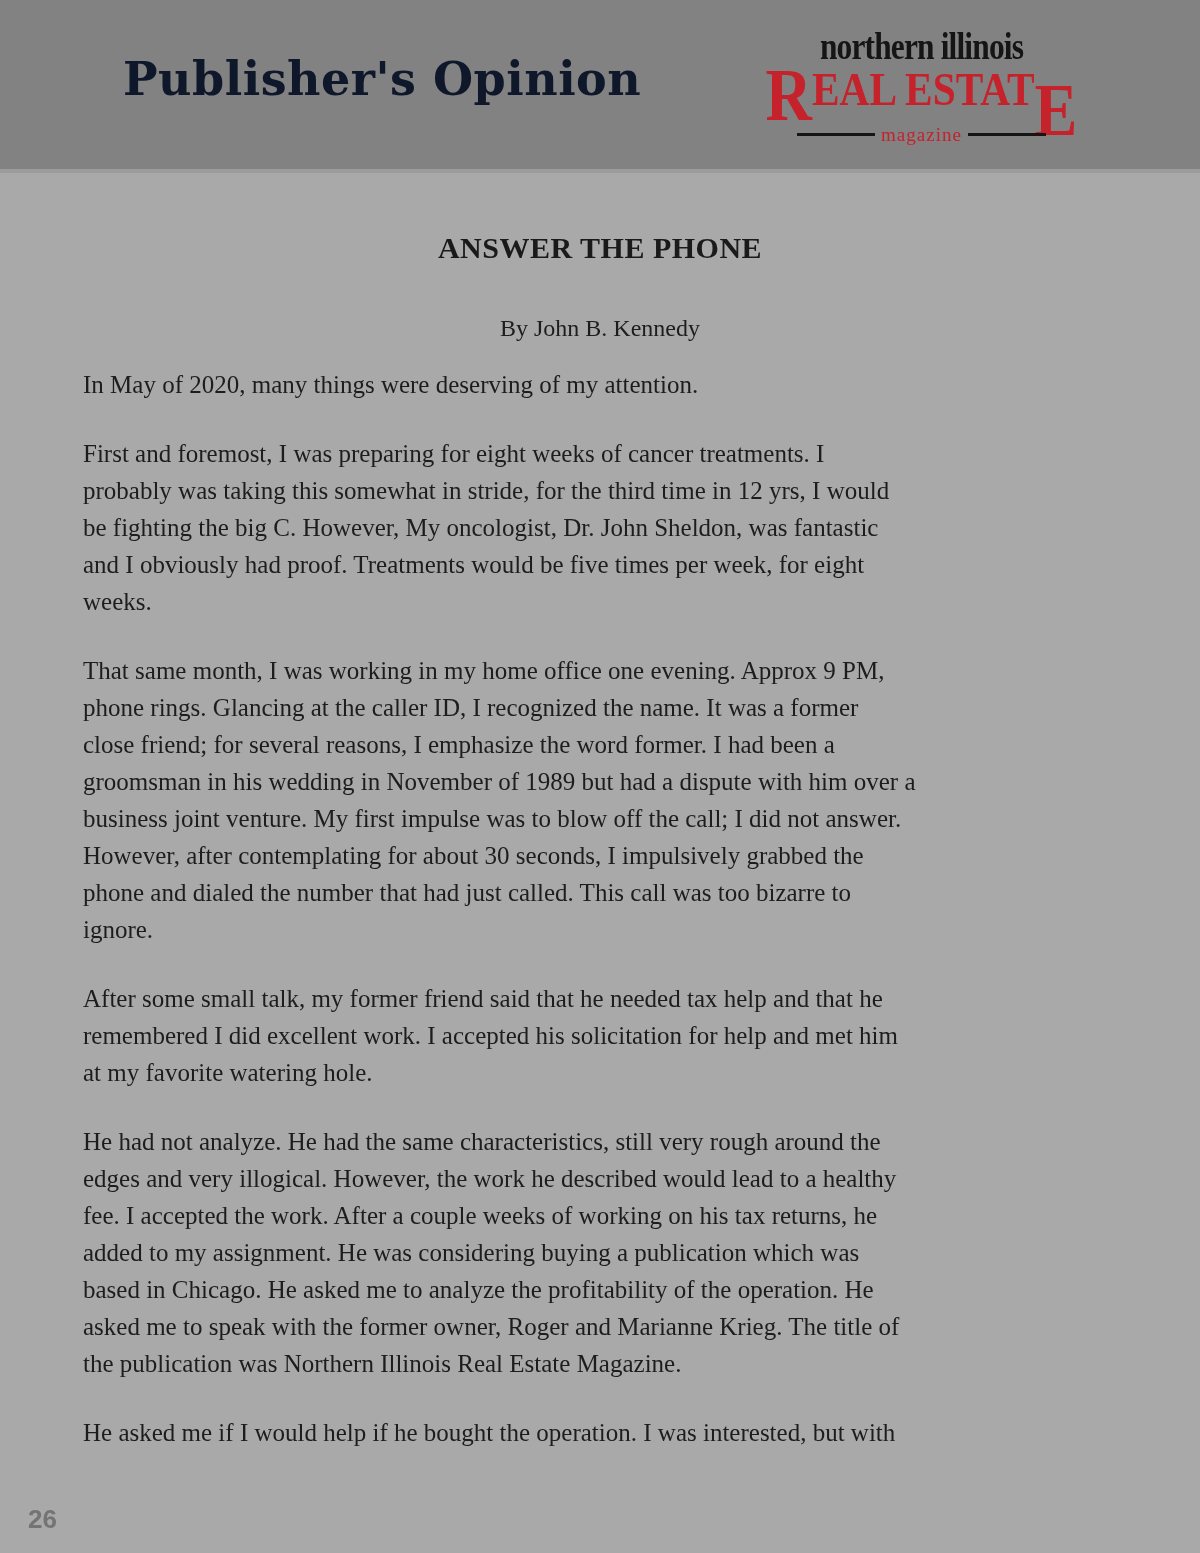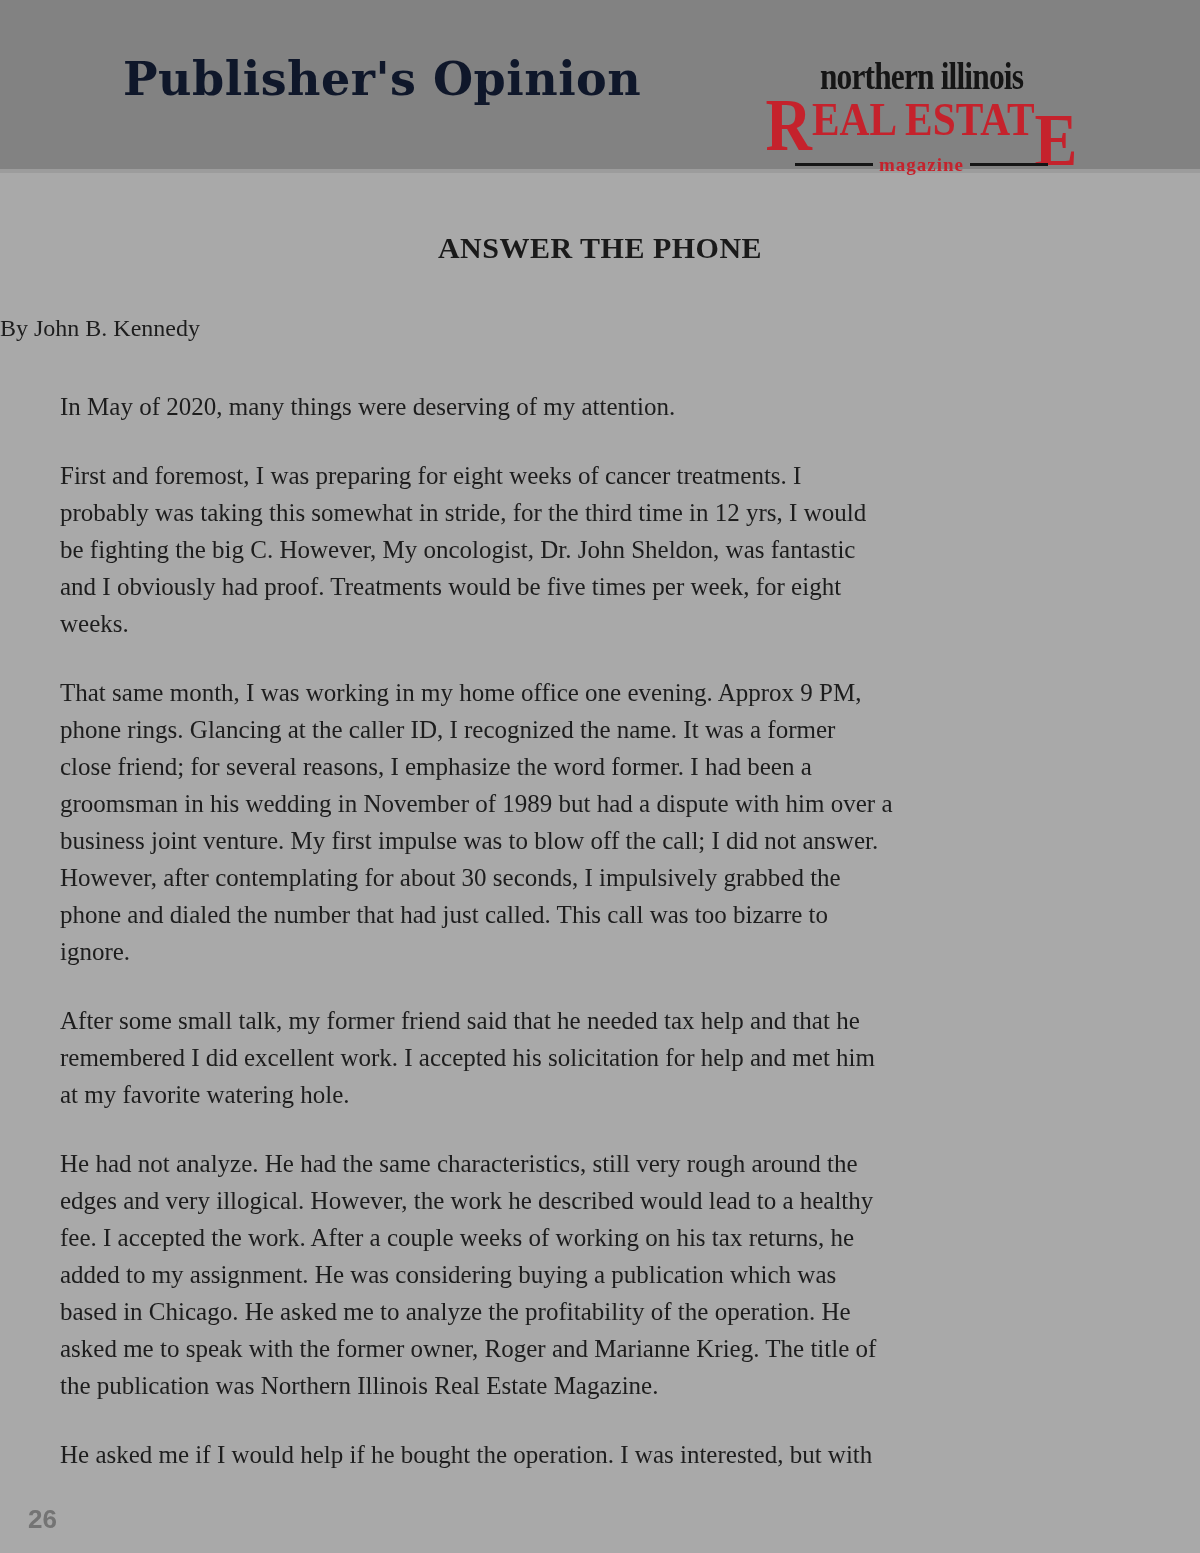--- a/index.html
+++ b/index.html
@@ -34,21 +34,20 @@
     letter-spacing: 0.5px;
   }
 
   
   .logo {
     position: absolute;
     top: 28px;
     right: 126px;
     width: 305px;
     text-align: center;
-    margin-top: 30px;
   }
   .logo-top {
     font-family: "Liberation Serif", serif;
     font-weight: 700;
     font-size: 37px;
     line-height: 1;
     color: #151515;
     letter-spacing: -1px;
     transform: scaleX(0.85);
     transform-origin: center;
@@ -73,49 +72,49 @@
     position: relative;
     margin-top: -15px;
     display: flex;
     align-items: center;
     justify-content: center;
     gap: 6px;
   }
   .rule { width: 78px; height: 3px; background: #151515; }
   .logo-sub-word {
     font-family: "Liberation Serif", serif;
-    font-weight: 700;
+    font-weight: 400;
     font-size: 19px;
     color: #c5222c;
     letter-spacing: 1px;
     line-height: 1;
   }
 
   
   .article { padding-top: 50px; }
   .article-title {
     margin: 7px;
     text-align: center;
     font-family: "Liberation Serif", serif;
     font-weight: 700;
     font-size: 30px;
     line-height: 36px;
     color: #1a1a1a;
     letter-spacing: 0.5px;
   }
   .byline {
     margin-top: 48px;
-    text-align: left;
+    text-align: center;
     font-size: 24px;
     line-height: 28px;
     color: #1d1d1d;
   }
   .paragraphs {
-    margin-top: 46px;
-    padding-left: 60px;
+    margin-top: 24px;
+    padding-left: 83px;
     color: #1d1d1d;
   }
   .para { margin: 0 0 32px 0; }
   .line {
     font-size: 25px;
     line-height: 37px;
     white-space: nowrap;
   }
 
   

